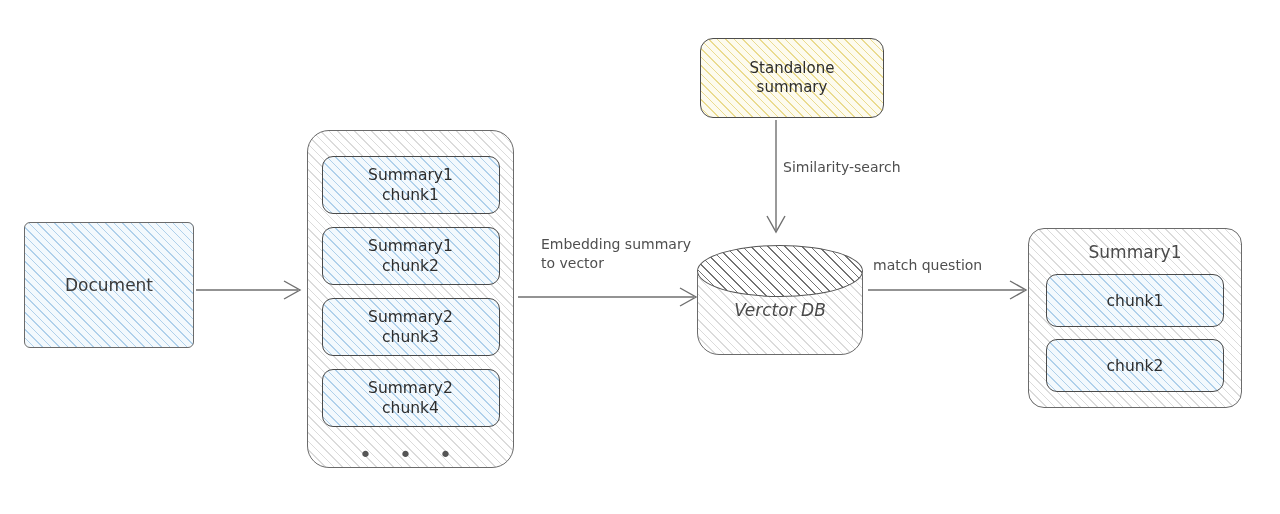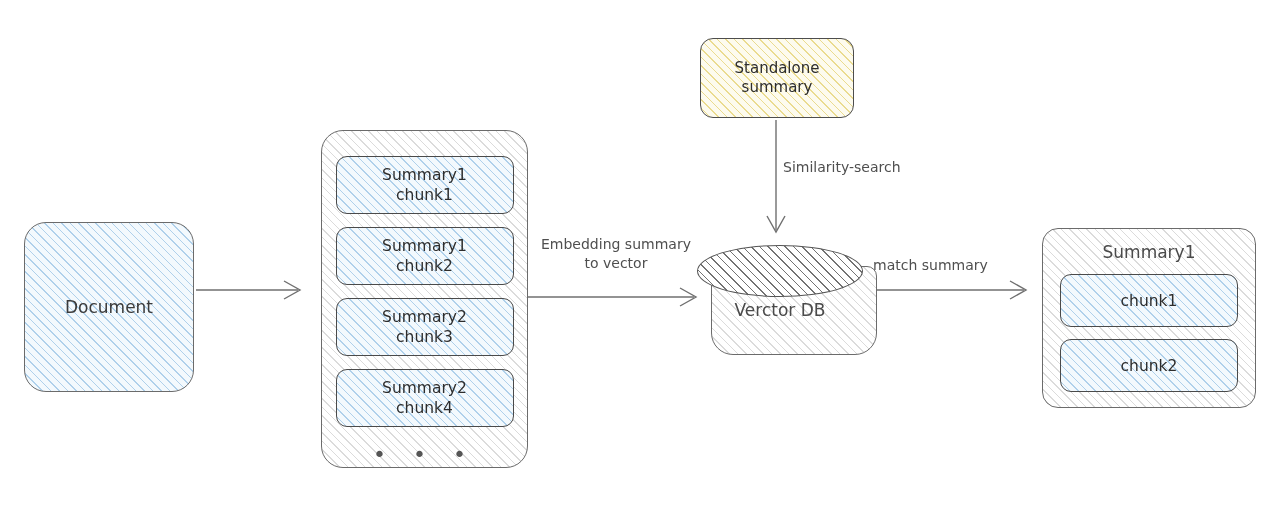--- a/index.html
+++ b/index.html
@@ -48,21 +48,20 @@
   }
   .hatch-grey {
     background-color: #ffffff;
     background-image: repeating-linear-gradient(
       45deg,
       rgba(150,150,150,0.34) 0px,
       rgba(150,150,150,0.34) 1px,
       rgba(255,255,255,0) 1px,
       rgba(255,255,255,0) 6px
     );
-    margin-left: 14px;
   }
   .hatch-yellow {
     background-color: #fdfbee;
     background-image: repeating-linear-gradient(
       45deg,
       rgba(222,198,80,0.60) 0px,
       rgba(222,198,80,0.60) 1px,
       rgba(255,255,255,0) 1px,
       rgba(255,255,255,0) 6px
     );
@@ -73,22 +72,22 @@
       45deg,
       rgba(90,90,90,0.85) 0px,
       rgba(90,90,90,0.85) 1px,
       rgba(255,255,255,0) 1px,
       rgba(255,255,255,0) 6px
     );
   }
 
   
   #document-node {
-    left: 24px; top: 222px; width: 170px; height: 170px;
-    border-radius: 22px;
+    left: 24px; top: 222px; width: 170px; height: 126px;
+    border-radius: 6px;
     font-size: 17px;
     color: #3b3b3b;
     text-align: center;
   }
 
   #chunk-container {
     left: 307px; top: 130px; width: 207px; height: 338px;
     border-radius: 22px;
     justify-content: flex-start;
     padding-top: 25px;
@@ -112,21 +111,21 @@
   #ellipsis-dots {
     margin-top: 4px;
     font-size: 22px;
     letter-spacing: 10px;
     color: #555555;
     line-height: 1;
     user-select: none;
   }
 
   #standalone-node {
-    left: 700px; top: 38px; width: 154px; height: 80px;
+    left: 700px; top: 38px; width: 184px; height: 80px;
     border-radius: 13px;
     font-size: 15px;
     color: #2d2d2d;
     border-color: #4d4d4d;
   }
 
   
   #vectordb-node {
     position: absolute;
     left: 697px; top: 245px; width: 166px; height: 110px;
@@ -144,20 +143,21 @@
     box-sizing: border-box;
     border: 1.3px solid #555555;
     border-radius: 50%;
   }
   #vectordb-label {
     position: absolute;
     left: 0; top: 55px; width: 166px;
     text-align: center;
     font-size: 17px;
     color: #4a4a4a;
+    font-style: italic;
   }
 
   #result-node {
     left: 1028px; top: 228px; width: 214px; height: 180px;
     border-radius: 16px;
     justify-content: flex-start;
     padding-top: 12px;
   }
   #result-title {
     font-size: 17px;
@@ -199,21 +199,21 @@
     stroke-linejoin: miter;
   }
 
   .edge-label {
     position: absolute;
     font-size: 14px;
     color: #4f4f4f;
     line-height: 1.35;
     white-space: pre-line;
   }
-  #label-embedding { left: 541px; top: 235px; text-align: center; }
+  #label-embedding { left: 541px; top: 235px; text-align: left; }
   #label-similarity { left: 783px; top: 158px; }
   #label-match { left: 873px; top: 256px; }
 </style>
 </head>
 <body>
 
 <div id="canvas">
 
   <svg class="edge-svg">
 
@@ -284,15 +284,15 @@
       <span>chunk1</span>
     </div>
     <div class="result-card hatch-blue">
       <span>chunk2</span>
     </div>
   </div>
 
   <div class="edge-label" id="label-embedding">Embedding summary
 to vector</div>
   <div class="edge-label" id="label-similarity">Similarity-search</div>
-  <div class="edge-label" id="label-match">match summary</div>
+  <div class="edge-label" id="label-match">match question</div>
 
 </div>
 
 </body></html>

